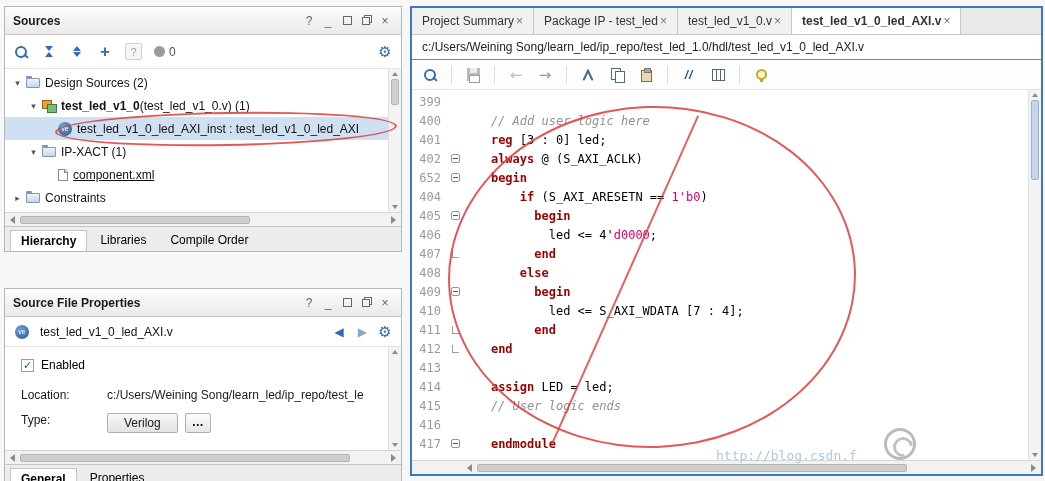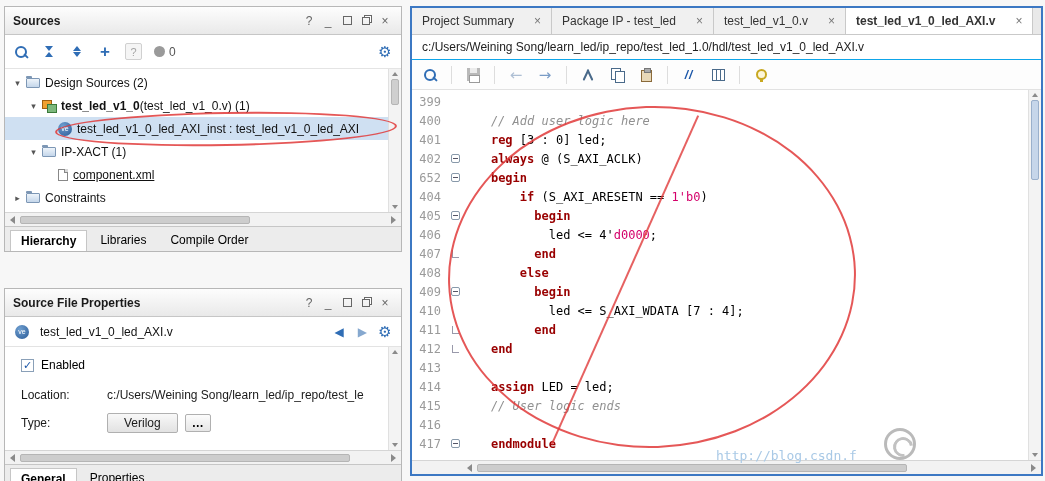--- a/index.html
+++ b/index.html
@@ -70,28 +70,28 @@
   .ptab{font-size:12px;padding:3px 10px 4px;color:#000000;border:1px solid transparent;border-bottom:none}
   .ptab.active{background:#fff;border-color:#c6c6c6;font-weight:bold;position:relative;top:1px}
 
   .frow{height:30px;display:flex;align-items:center;padding:0 8px;border-bottom:1px solid #e3e3e3;gap:6px;flex:0 0 auto}
   .fname{font-size:12px;color:#111;flex:1}
   .navarr{font-size:12px;color:#2f6db5;margin:0 4px;font-family:"DejaVu Sans",sans-serif}
   .navarr.fwd{color:#86a8cf}
   .pcontent{flex:1;position:relative;padding:9px 16px;font-size:12px;overflow:hidden;background:#fff}
   .enabled-row{display:flex;align-items:center;gap:7px;margin:2px 0 16px}
   .checkbox{width:13px;height:13px;border:1px solid #8aa0b8;background:#fff;display:inline-flex;align-items:center;justify-content:center;color:#1a56a8;font-size:11px;font-weight:bold;font-family:"DejaVu Sans",sans-serif}
-  .kv{display:flex;align-items:center;margin:11px 0}
+  .kv{display:flex;margin:11px 0}
   .kv .k{width:86px;color:#1a1a1a;flex:0 0 auto}
   .kv .v{color:#1a1a1a;white-space:nowrap}
   .type-box{border:1px solid #b0b0b0;background:linear-gradient(#f8f8f8,#e2e2e2);padding:2px 16px;border-radius:2px}
   .more-btn{border:1px solid #b0b0b0;background:linear-gradient(#fcfcfc,#e6e6e6);padding:1px 6px;margin-left:7px;border-radius:2px;font-weight:bold}
 
   .etabs{height:27px;background:#e9e9e9;display:flex;align-items:stretch;border-bottom:1px solid #c9c9c9;flex:0 0 auto}
-  .etab{display:flex;align-items:center;gap:20px;padding:0 10px;font-size:12px;border-right:1px solid #c9c9c9;background:#f0f0f0;color:#333;white-space:nowrap}
+  .etab{display:flex;align-items:center;gap:2px;padding:0 10px;font-size:12px;border-right:1px solid #c9c9c9;background:#f0f0f0;color:#333;white-space:nowrap}
   .etab.active{background:#fff;font-weight:bold}
   .tab-close{color:#777;font-size:12px;font-weight:normal}
   .epath{height:25px;display:flex;align-items:center;padding:0 10px;font-size:12px;color:#222;border-bottom:1px solid #0ea5e9;background:#fff;flex:0 0 auto;white-space:nowrap}
   .etoolbar{height:30px;display:flex;align-items:center;gap:13px;padding:0 10px;border-bottom:1px solid #e2e2e2;background:#fdfdfd;flex:0 0 auto}
   .ic-save{width:13px;height:13px;background:#b9b9b9;position:relative;display:inline-block}
   .ic-save::before{content:"";position:absolute;left:3px;top:0;width:7px;height:5px;background:#ececec}
   .ic-save::after{content:"";position:absolute;left:2px;top:7px;width:9px;height:6px;background:#fff;border:1px solid #9a9a9a}
   .ic-cut{position:relative;width:14px;height:14px;display:inline-block}
   .ic-cut::before,.ic-cut::after{content:"";position:absolute;top:1px;width:2px;height:12px;background:#4a6a8a;border-radius:1px}
   .ic-cut::before{left:4px;transform:rotate(25deg)}

